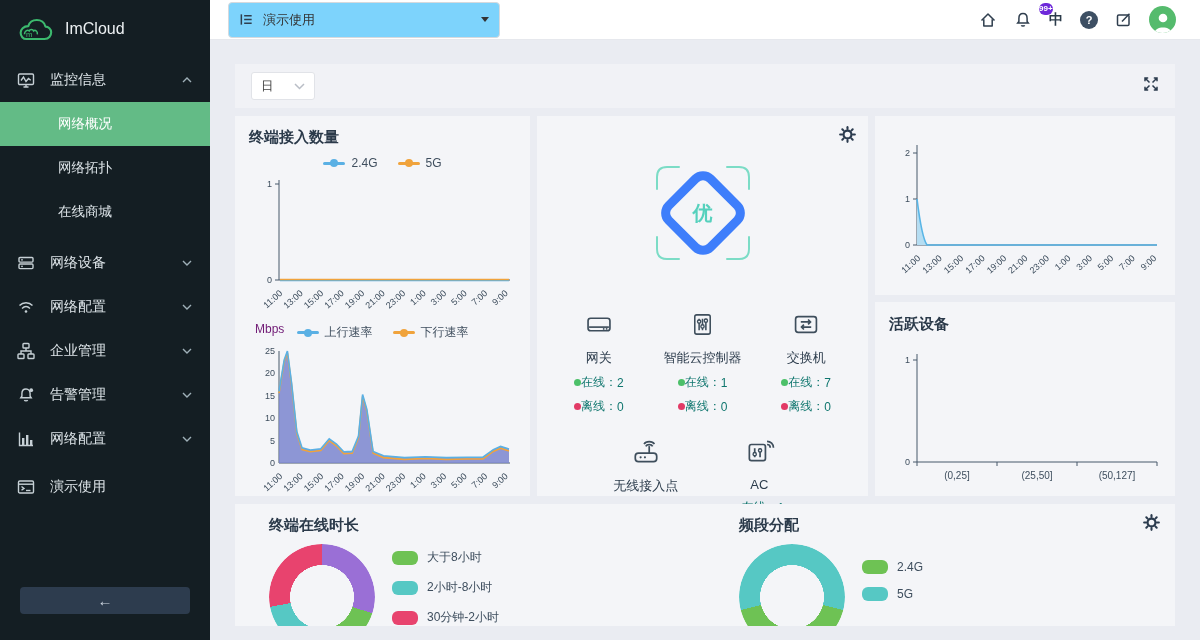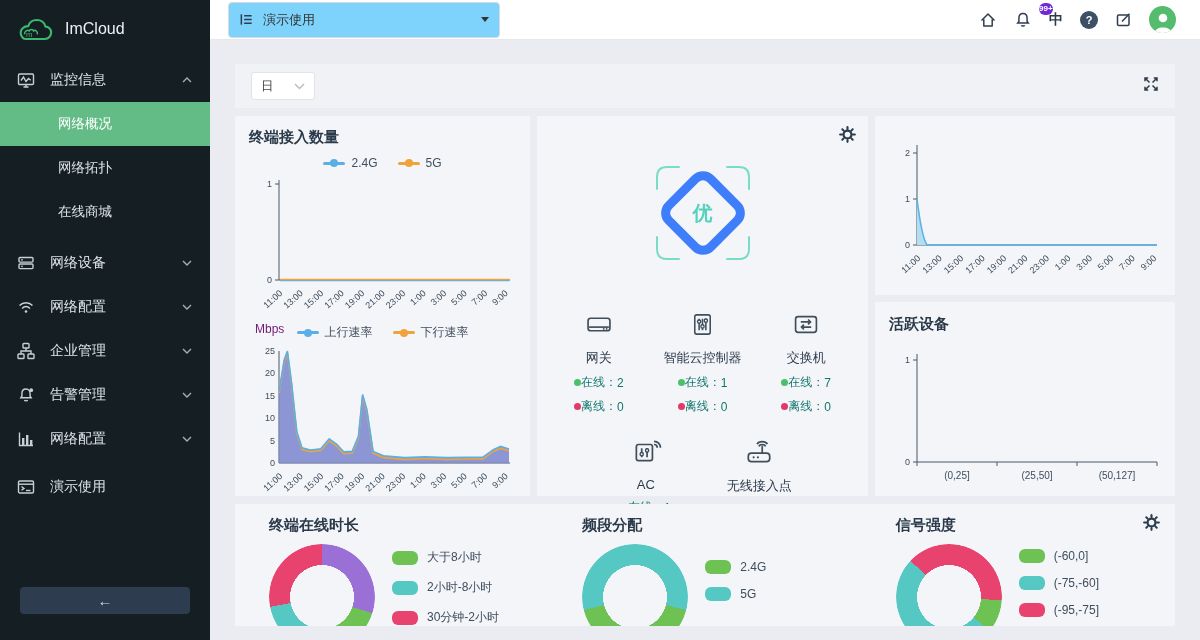--- a/index.html
+++ b/index.html
@@ -440,56 +440,56 @@
               <span>离线：</span>
               <span>0</span>
             </div>
         </div>
       </div>
 
       <div class="dev-row2">
         <div class="dev">
           <svg width="30" height="26" viewBox="0 0 28 24">
               <g fill="none" stroke="#3e4e5c" stroke-width="1.6">
+                <rect x="4" y="13" width="20" height="8" rx="3"></rect>
+                <path d="M17,13 V6.5"></path>
+                <path d="M13.8,6.8 C14.8,4.6 19.2,4.6 20.2,6.8"></path>
+                <path d="M12.2,4.6 C14,1.6 20,1.6 21.8,4.6"></path>
+              </g>
+              <circle cx="9" cy="17" r="1" fill="#3e4e5c"></circle>
+              <circle cx="13" cy="17" r="1" fill="#3e4e5c"></circle>
+            </svg>
+          <div class="dev-name">无线接入点</div>
+          <div class="stat">
+              <i class="dot" style="background:#4cc069"></i>
+              <span>在线：</span>
+              <span>5</span>
+            </div>
+          <div class="stat">
+              <i class="dot" style="background:#e23a66"></i>
+              <span>离线：</span>
+              <span>0</span>
+            </div>
+        </div>
+        <div class="dev">
+          <svg width="30" height="26" viewBox="0 0 28 24">
+              <g fill="none" stroke="#3e4e5c" stroke-width="1.6">
                 <rect x="5" y="5" width="15" height="15" rx="2"></rect>
                 <path d="M10,8.5 V17 M15,8.5 V17"></path>
                 <path d="M21.5,5 C23.2,5 24.5,6.3 24.5,8"></path>
                 <path d="M21.5,2 C24.9,2 27.5,4.6 27.5,8"></path>
               </g>
               <circle cx="10" cy="14" r="1.5" fill="#f4f5f8" stroke="#3e4e5c" stroke-width="1.3"></circle>
               <circle cx="15" cy="10.5" r="1.5" fill="#f4f5f8" stroke="#3e4e5c" stroke-width="1.3"></circle>
             </svg>
           <div class="dev-name">AC</div>
           <div class="stat">
               <i class="dot" style="background:#4cc069"></i>
               <span>在线：</span>
               <span>1</span>
-            </div>
-          <div class="stat">
-              <i class="dot" style="background:#e23a66"></i>
-              <span>离线：</span>
-              <span>0</span>
-            </div>
-        </div>
-        <div class="dev">
-          <svg width="30" height="26" viewBox="0 0 28 24">
-              <g fill="none" stroke="#3e4e5c" stroke-width="1.6">
-                <rect x="4" y="13" width="20" height="8" rx="3"></rect>
-                <path d="M17,13 V6.5"></path>
-                <path d="M13.8,6.8 C14.8,4.6 19.2,4.6 20.2,6.8"></path>
-                <path d="M12.2,4.6 C14,1.6 20,1.6 21.8,4.6"></path>
-              </g>
-              <circle cx="9" cy="17" r="1" fill="#3e4e5c"></circle>
-              <circle cx="13" cy="17" r="1" fill="#3e4e5c"></circle>
-            </svg>
-          <div class="dev-name">无线接入点</div>
-          <div class="stat">
-              <i class="dot" style="background:#4cc069"></i>
-              <span>在线：</span>
-              <span>5</span>
             </div>
           <div class="stat">
               <i class="dot" style="background:#e23a66"></i>
               <span>离线：</span>
               <span>0</span>
             </div>
         </div>
       </div>
     </section>
 
@@ -584,35 +584,15 @@
               <span>2.4G</span>
             </span>
           <span class="dleg-item">
               <span class="swatch" style="background:#56c8c4"></span>
               <span>5G</span>
             </span>
         </div>
       </div>
     </div>
 
-    <div class="donut-sec">
-      <div class="card-title">信号强度</div>
-      <div class="donut-flex">
-        <div class="donut" style="background:conic-gradient(#e8436e 0 26%,#6ec254 26% 36%,#56c8c4 36% 87%,#e8436e 87% 100%)"></div>
-        <div class="dlegend">
-          <span class="dleg-item">
-              <span class="swatch" style="background:#6ec254"></span>
-              <span>(-60,0]</span>
-            </span>
-          <span class="dleg-item">
-              <span class="swatch" style="background:#56c8c4"></span>
-              <span>(-75,-60]</span>
-            </span>
-          <span class="dleg-item">
-              <span class="swatch" style="background:#e8436e"></span>
-              <span>(-95,-75]</span>
-            </span>
-        </div>
-      </div>
-    </div>
 
   </div>
 </main>
 
 </body></html>

